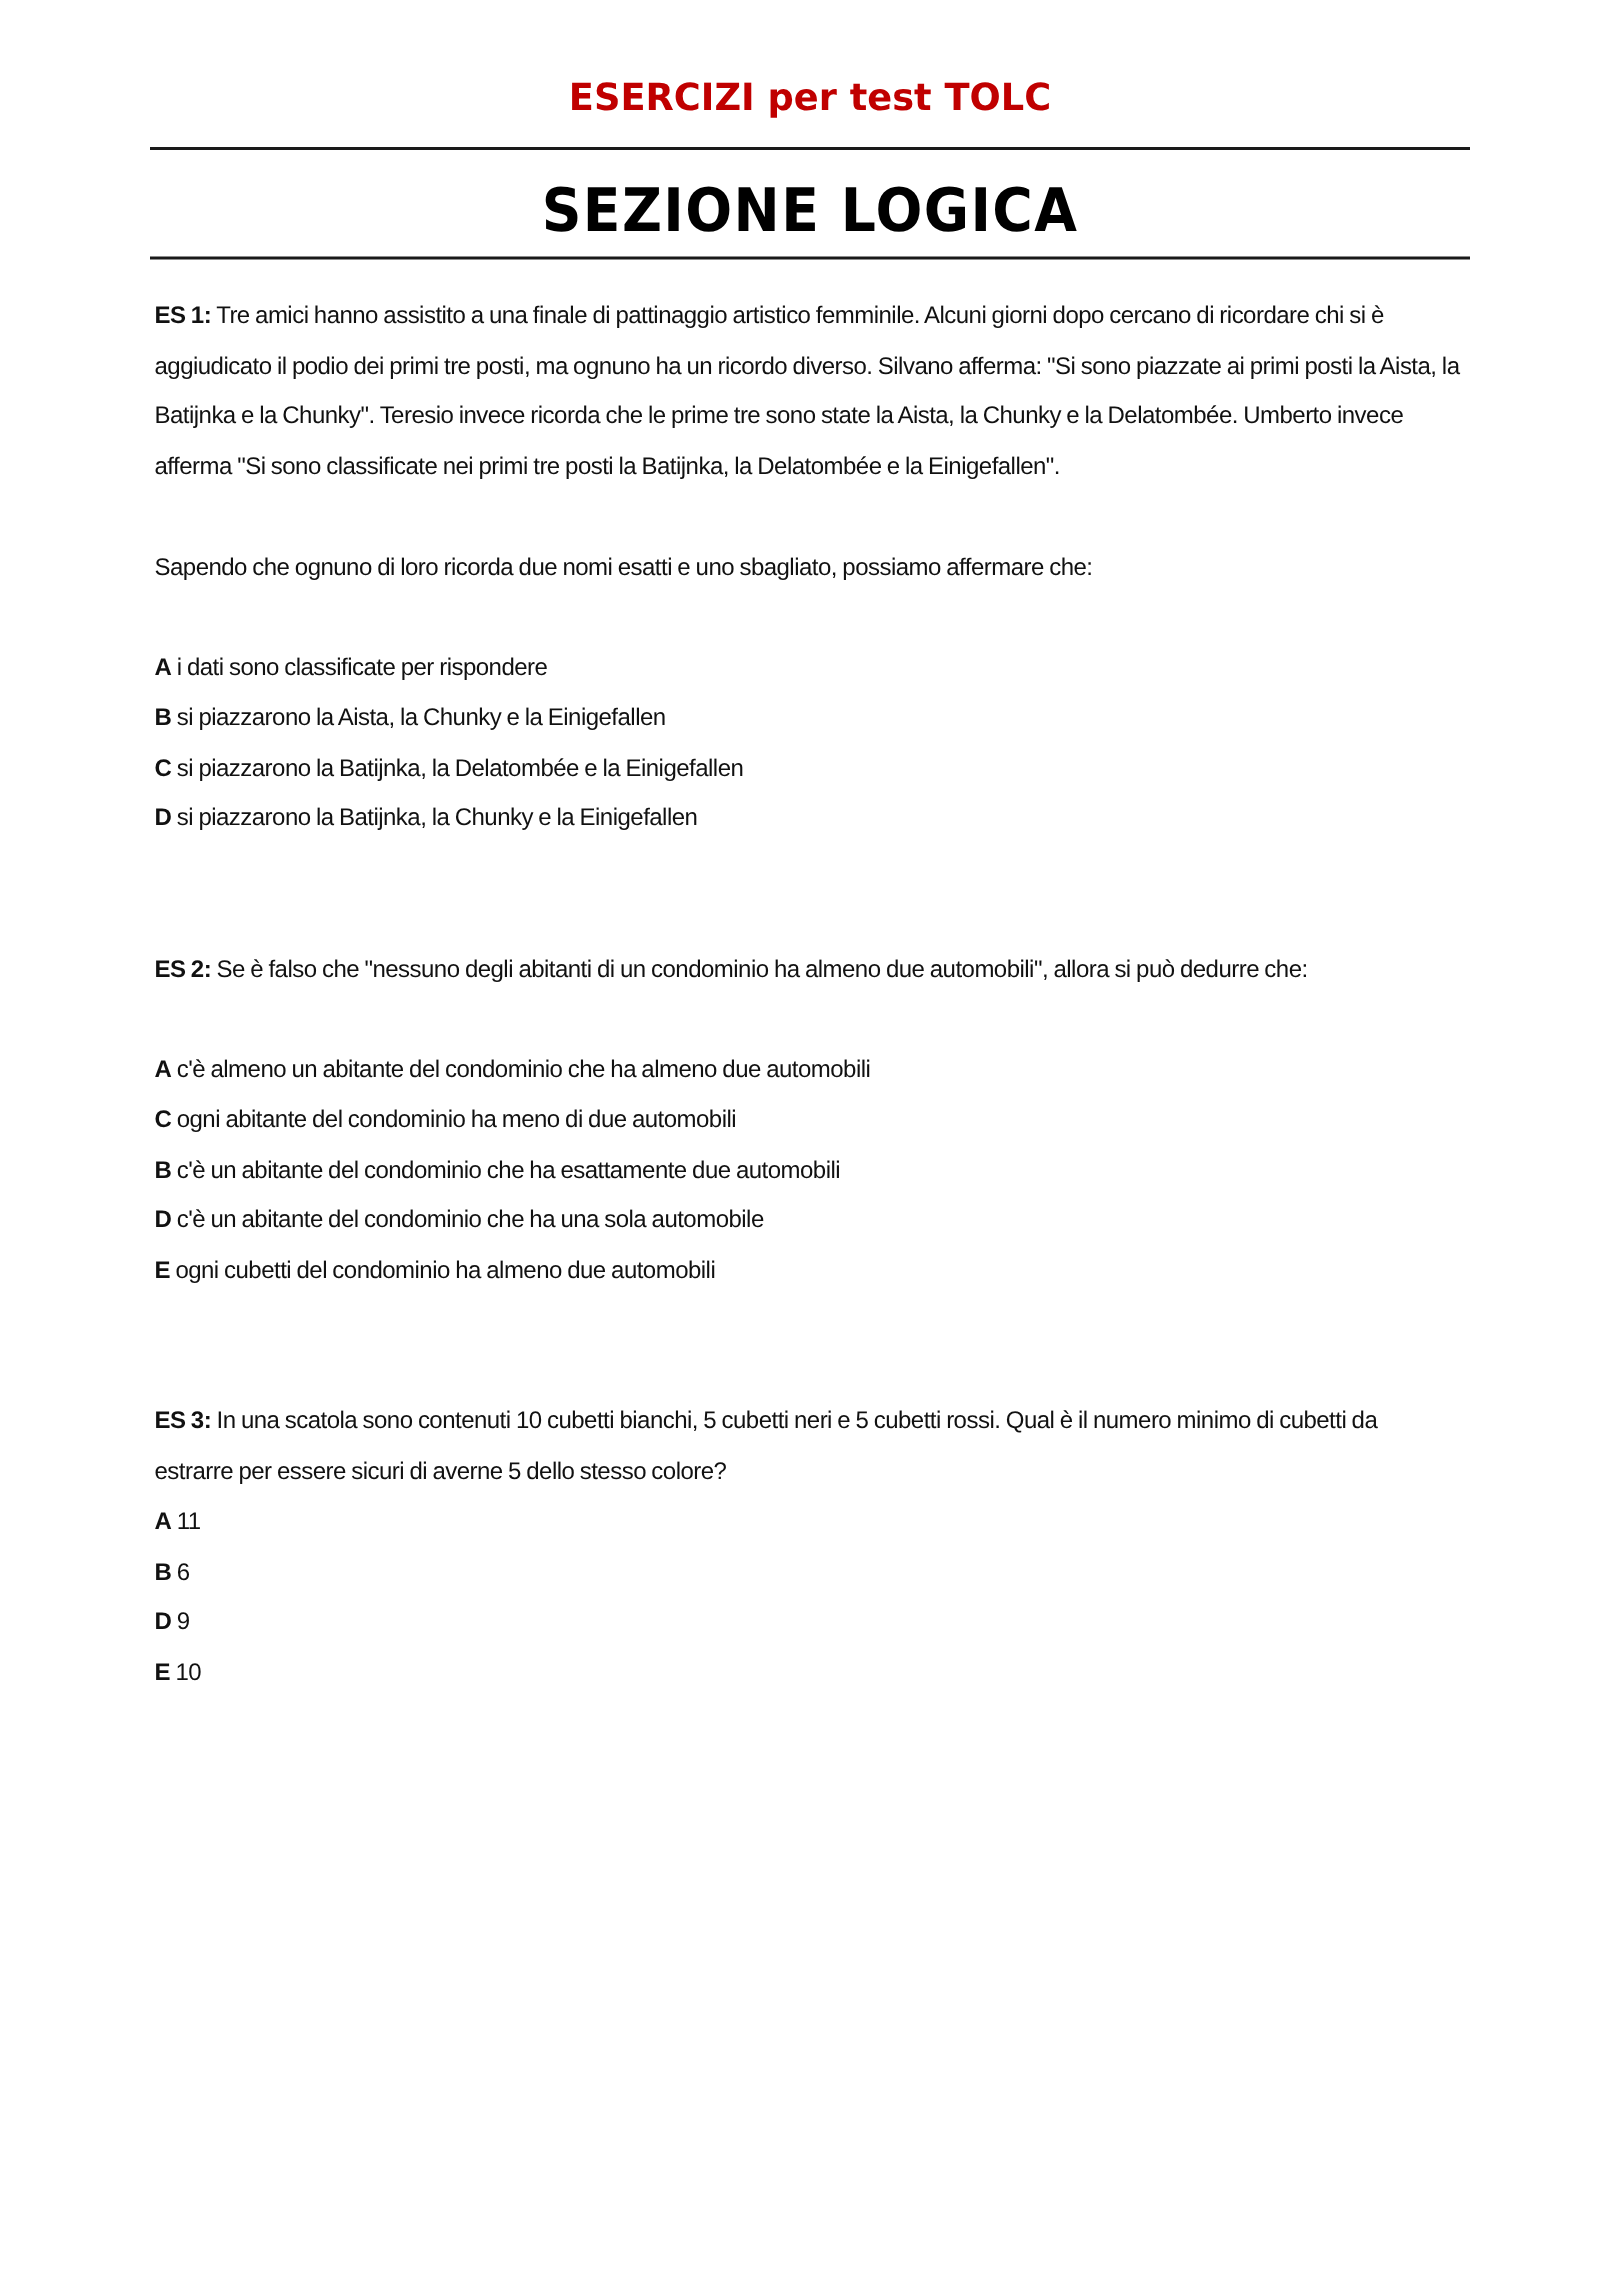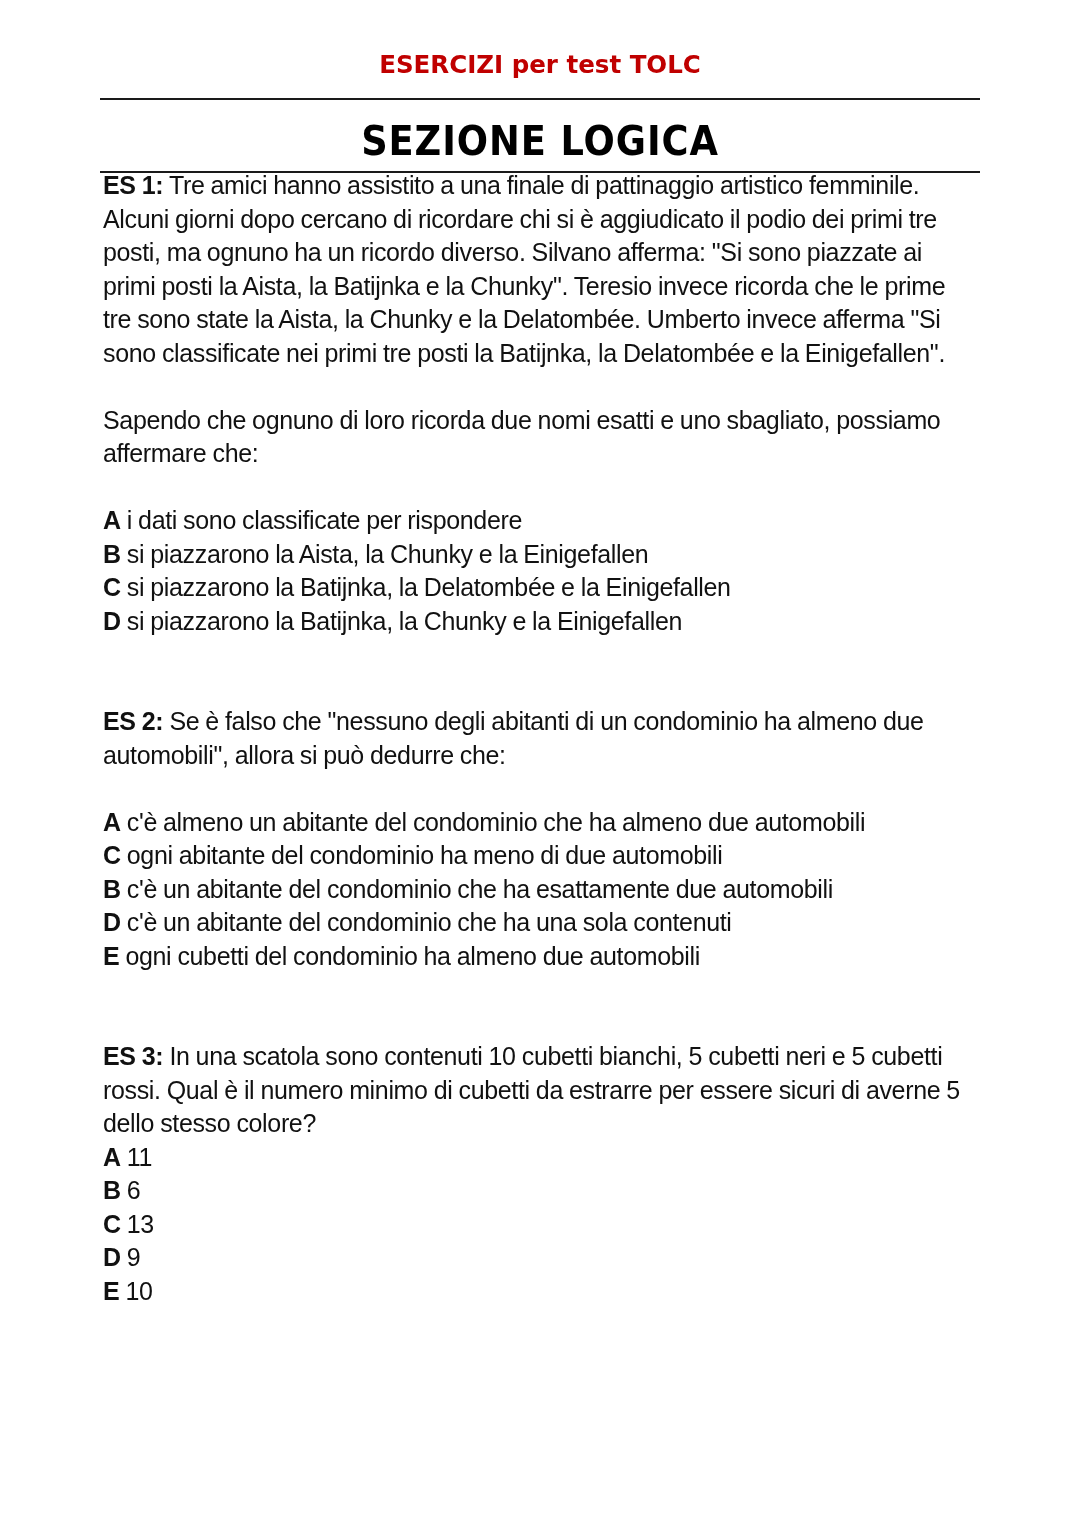--- a/index.html
+++ b/index.html
@@ -48,23 +48,23 @@
       font-weight: 900;
       font-size: 40px;
       line-height: 50px;
       color: #000000;
       letter-spacing: 1px;
       transform: scaleX(0.92);
     }
     .content {
       position: absolute;
       left: 103px;
-      top: 169px;
+      top: 194px;
       width: 870px;
-      font-size: 25px;
+      font-size: 16px;
       line-height: 33.5px;
       letter-spacing: -0.35px;
       word-spacing: -0.5px;
     }
     .para {
       margin: 0;
     }
     .gap1 { height: 33.5px; }
     .gap2 { height: 67px; }
     .bold {
@@ -101,30 +101,29 @@
   <div class="gap2"></div>
 
   <div>
     <p class="para">
       <span class="bold">ES 2:</span><span> Se è falso che "nessuno degli abitanti di un condominio ha almeno due automobili", allora si può dedurre che:</span>
     </p>
     <div class="gap1"></div>
     <p class="option"><span class="bold">A</span><span> c'è almeno un abitante del condominio che ha almeno due automobili</span></p>
     <p class="option"><span class="bold">C</span><span> ogni abitante del condominio ha meno di due automobili</span></p>
     <p class="option"><span class="bold">B</span><span> c'è un abitante del condominio che ha esattamente due automobili</span></p>
-    <p class="option"><span class="bold">D</span><span> c'è un abitante del condominio che ha una sola contenuti</span></p>
+    <p class="option"><span class="bold">D</span><span> c'è un abitante del condominio che ha una sola automobile</span></p>
     <p class="option"><span class="bold">E</span><span> ogni cubetti del condominio ha almeno due automobili</span></p>
   </div>
 
   <div class="gap2"></div>
 
   <div>
     <p class="para">
       <span class="bold">ES 3:</span><span> In una scatola sono contenuti 10 cubetti bianchi, 5 cubetti neri e 5 cubetti rossi. Qual è il numero minimo di cubetti da estrarre per essere sicuri di averne 5 dello stesso colore?</span>
     </p>
     <p class="option"><span class="bold">A</span><span> 11</span></p>
     <p class="option"><span class="bold">B</span><span> 6</span></p>
-    <p class="option"><span class="bold">C</span><span> 13</span></p>
     <p class="option"><span class="bold">D</span><span> 9</span></p>
     <p class="option"><span class="bold">E</span><span> 10</span></p>
   </div>
 
 </div>
 
 </body></html>

